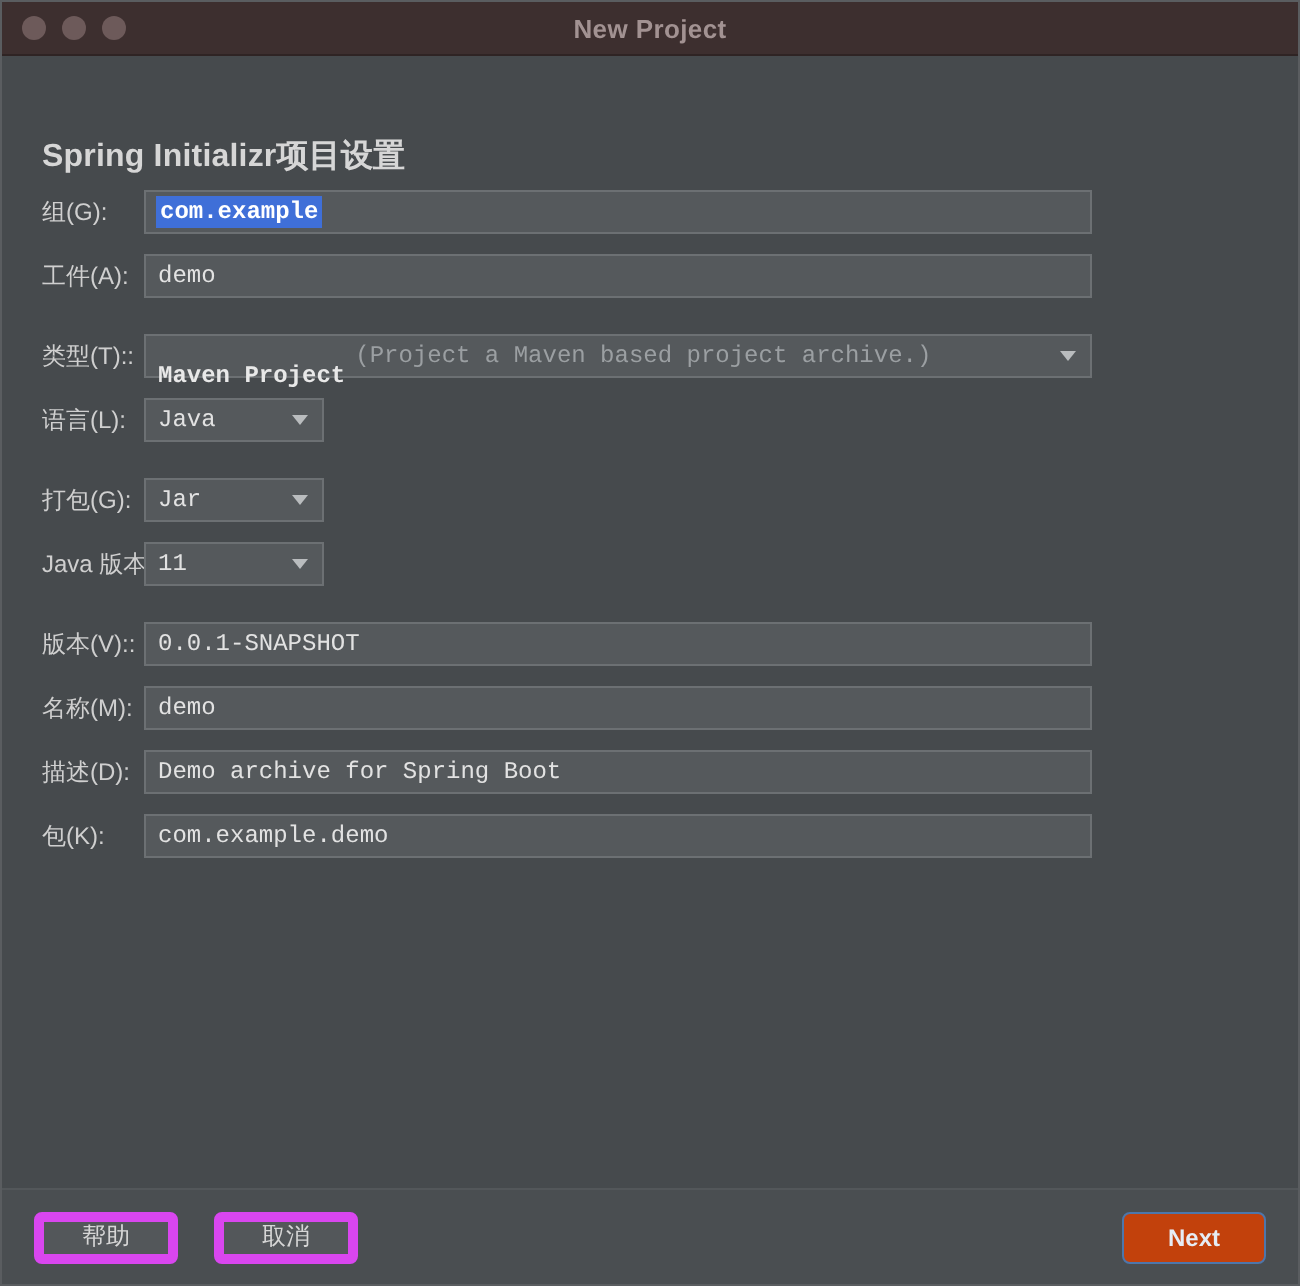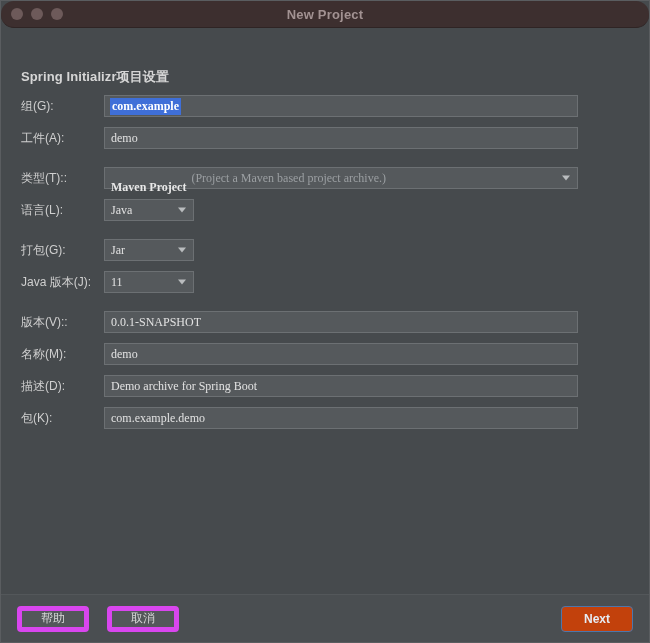--- a/index.html
+++ b/index.html
@@ -23,21 +23,20 @@
   }
   
   .titlebar {
     position: relative;
     height: 26px;
     flex: 0 0 26px;
     background: #3d2f2f;
     border-bottom: 1px solid #2f2424;
     display: flex;
     align-items: center;
-    border-radius: 13px;
   }
   .traffic {
     display: flex;
     gap: 8px;
     padding-left: 10px;
     align-items: center;
   }
   .light {
     width: 12px;
     height: 12px;
@@ -59,59 +58,59 @@
   .content {
     flex: 1 1 auto;
     position: relative;
     background: #464a4d;
     padding: 0;
   }
   .section-title {
     position: absolute;
     left: 20px;
     top: 40px;
-    font-size: 13px;
+    font-size: 16px;
     font-weight: bold;
     color: #d6d6d6;
     letter-spacing: 0.1px;
   }
   .form {
     position: absolute;
     left: 0;
     top: 62px;
     right: 0;
   }
   .row {
     position: relative;
     height: 32px;
     display: flex;
     align-items: center;
   }
   .row.gap-before { margin-top: 8px; }
   .label {
-    width: 103px;
+    width: 71px;
     padding-left: 20px;
     box-sizing: border-box;
     font-size: 12px;
     color: #cfcfcf;
     white-space: nowrap;
   }
   .field {
     box-sizing: border-box;
     height: 22px;
     background: #55595c;
     border: 1px solid #6c7073;
     color: #e2e2e2;
     font-size: 12px;
     display: flex;
     align-items: center;
     padding: 0 6px;
     margin-left: 0;
     position: relative;
-    font-family: Liberation Serif, serif;
+    font-family: Liberation Mono, monospace;
   }
   .field.wide { width: 474px; }
   .field.small { width: 90px; }
   .field.combo { padding-right: 20px; }
   .field .caret {
     position: absolute;
     right: 7px;
     top: 50%;
     transform: translateY(-50%);
     width: 0;

